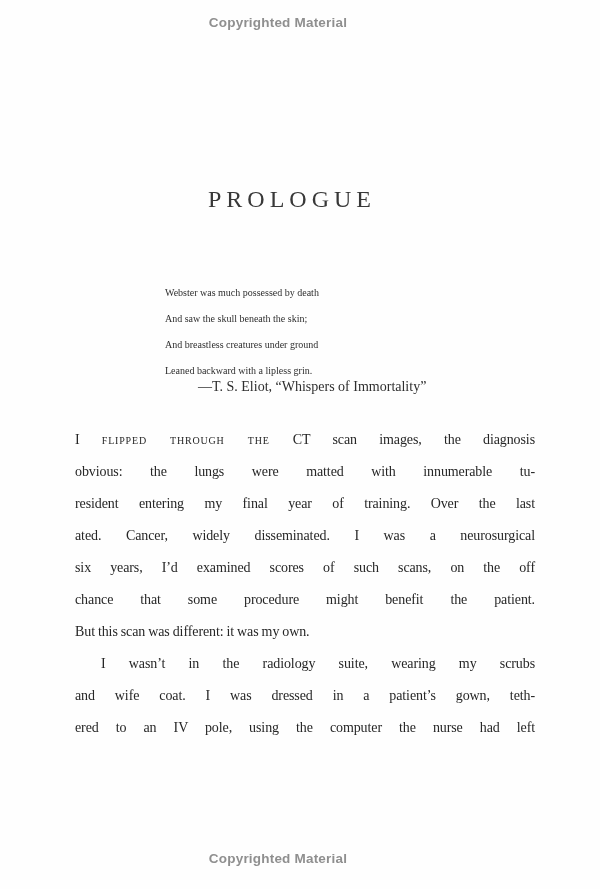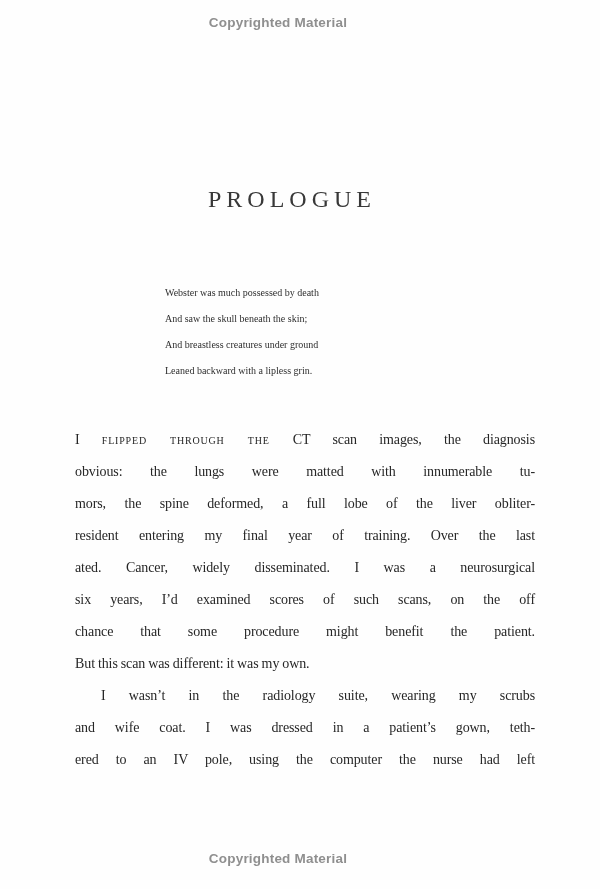--- a/index.html
+++ b/index.html
@@ -92,25 +92,25 @@
 
   <div class="chapter-title">PROLOGUE</div>
 
   <div class="epigraph">
       <div class="epigraph-line">Webster was much possessed by death</div>
       <div class="epigraph-line">And saw the skull beneath the skin;</div>
       <div class="epigraph-line">And breastless creatures under ground</div>
       <div class="epigraph-line">Leaned backward with a lipless grin.</div>
     </div>
 
+  <div class="epigraph-attribution">—T. S. Eliot, “Whispers of Immortality”</div>
 
   <div class="body-text">
       <div class="body-line"><span>I </span><span class="sc">flipped through the </span><span>CT scan images, the diagnosis</span></div>
       <div class="body-line">obvious: the lungs were matted with innumerable tu-</div>
-      <div class="body-line">mors, the spine deformed, a full lobe of the liver obliter-</div>
       <div class="body-line">resident entering my final year of training. Over the last</div>
       <div class="body-line">ated. Cancer, widely disseminated. I was a neurosurgical</div>
       <div class="body-line">six years, I’d examined scores of such scans, on the off</div>
       <div class="body-line">chance that some procedure might benefit the patient.</div>
       <div class="body-line rag">But this scan was different: it was my own.</div>
       <div class="body-line indented">I wasn’t in the radiology suite, wearing my scrubs</div>
       <div class="body-line">and wife coat. I was dressed in a patient’s gown, teth-</div>
       <div class="body-line">ered to an IV pole, using the computer the nurse had left</div>
     </div>
 

